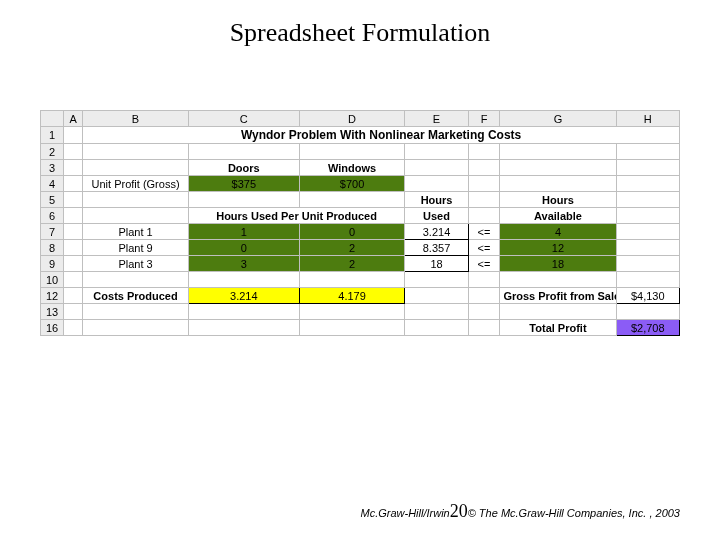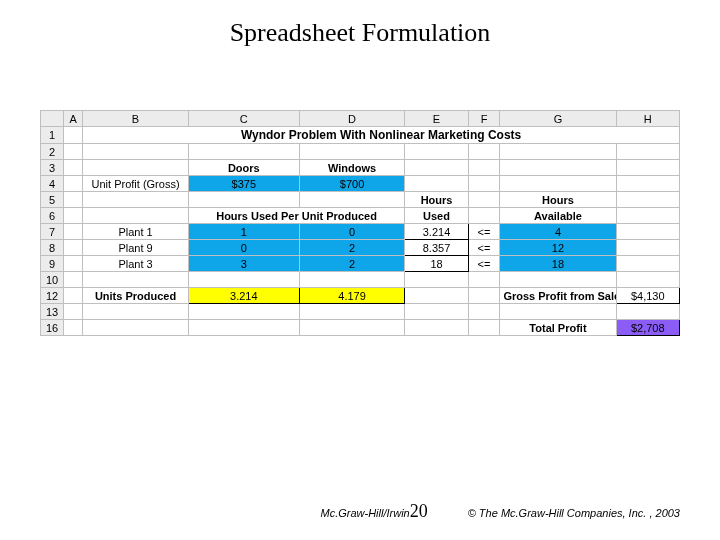--- a/index.html
+++ b/index.html
@@ -52,21 +52,21 @@
   table.sheet th {
     background: #ececec;
     font-weight: normal;
   }
   table.sheet th.rownum {
     width: 22px;
     background: #ececec;
     text-align: center;
   }
   .bold { font-weight: bold; }
-  .fill-blue { background: #0ea5e9; }
+  .fill-blue { background: #4d7c0f; }
   .fill-yellow { background: #ffff00; }
   .fill-orange { background: #8b5cf6; }
   .boxed {
     border: 1.5px solid #000 !important;
     margin-left: 12px;
   }
   .spanTitle {
     text-align: left;
     font-weight: bold;
     font-size: 12px;
@@ -81,21 +81,21 @@
     align-items: baseline;
     font-size: 11px;
     font-family: Verdana, Geneva, sans-serif;
   }
   .footer .left-f { font-style: italic; }
   .footer .center-f {
     font-family: "Times New Roman", Times, serif;
     font-size: 18px;
     font-style: normal;
   }
-  .footer .right-f { font-style: italic; margin-left: 40px; }
+  .footer .right-f { font-style: italic; }
   col.rownum { width: 22px; }
   col.cA { width: 18px; }
   col.cB { width: 100px; }
   col.cC { width: 105px; }
   col.cD { width: 100px; }
   col.cE { width: 60px; }
   col.cF { width: 30px; }
   col.cG { width: 110px; }
   col.cH { width: 60px; }
 </style>
@@ -244,21 +244,21 @@
             <td></td>
             <td></td>
             <td></td>
             <td></td>
         </tr>
 
 
         <tr>
           <th class="rownum">12</th>
           <td></td>
-          <td class="bold">Units Produced</td>
+          <td class="bold">Costs Produced</td>
           <td class="fill-yellow boxed">3.214</td>
           <td class="fill-yellow boxed">4.179</td>
           <td></td>
             <td></td>
           <td class="bold">Gross Profit from Sales</td>
           <td class="boxed">$4,130</td>
         </tr>
 
         <tr>
           <th class="rownum">13</th>

